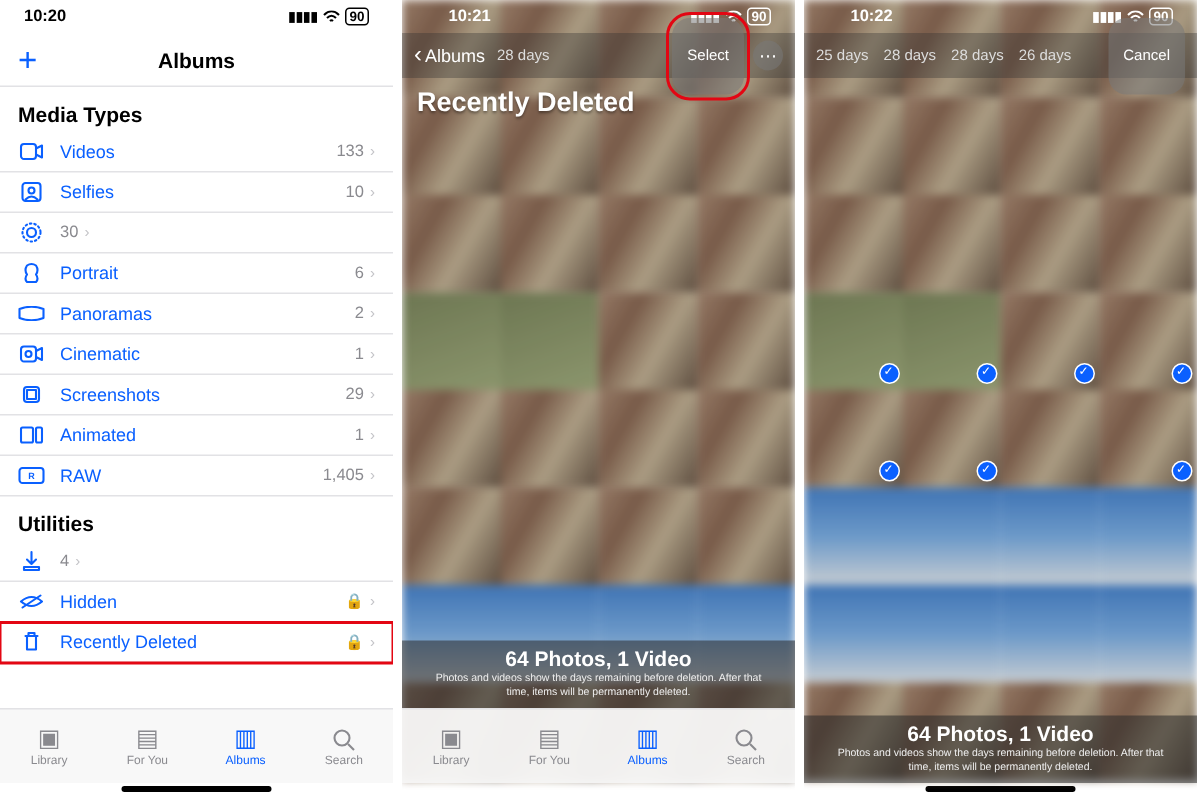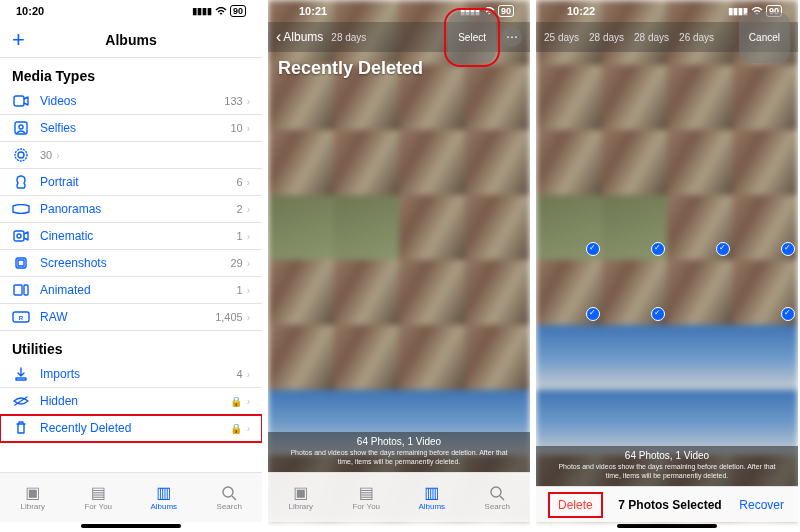--- a/index.html
+++ b/index.html
@@ -172,21 +172,21 @@
   }
   .select-badge::after{
     content:"✓"; color:#fff; font-size:8px; position:absolute;
     left:2px; top:0px;
   }
   .info-footer {
     background: rgba(40,40,40,0.55);
     text-align:center; padding:4px 16px 6px 16px;
     font-size:7px; color:#eee; line-height:1.2;
   }
-  .info-footer .bold { font-size:10px; font-weight:400; color:#fff; display:block; margin-bottom:1px;}
+  .info-footer .bold { font-size:14px; font-weight:700; color:#fff; display:block; margin-bottom:1px;}
   .toolbar3 {
     height:36px; background:#f9f9f9;
     display:flex; align-items:center; justify-content:space-between;
     padding:0 14px; font-size:12px;
     border-top:1px solid var(--ios-separator);
   }
   .toolbar3 .del { color:var(--ios-red); font-weight:500;}
   .toolbar3 .del.highlight { outline:2px solid var(--highlight-red); padding:4px 8px; outline-offset:0;}
   .toolbar3 .mid { color:#000; font-weight:600;}
   .toolbar3 .rec { color:var(--ios-blue); font-weight:500;}
@@ -322,21 +322,20 @@
 
   <div class="section-hdr layer">Utilities</div>
   <div class="list layer" id="ut-list">
       <div class="row">
         <span class="icon">
           <svg width="14" height="14" viewBox="0 0 14 14">
             <path d="M7 1 V9 M4 6 L7 9 L10 6" stroke="currentColor" fill="none" stroke-width="1.4" stroke-linecap="round" stroke-linejoin="round"></path>
             <path d="M2 11 H12 V13 H2 Z" stroke="currentColor" fill="none" stroke-width="1.4" stroke-linecap="round" stroke-linejoin="round"></path>
           </svg>
         </span>
-        <span class="label">Imports</span>
         <span class="count">4</span>
         <span class="chev">›</span>
       </div>
       <div class="row">
         <span class="icon">
           <svg width="16" height="12" viewBox="0 0 16 12">
             <path d="M1 6 Q8 0 15 6 Q8 12 1 6" stroke="currentColor" fill="none" stroke-width="1.4" stroke-linecap="round" stroke-linejoin="round"></path>
             <path d="M2 10 L14 2" stroke="currentColor" fill="none" stroke-width="1.4" stroke-linecap="round" stroke-linejoin="round"></path>
           </svg>
         </span>
@@ -545,19 +544,14 @@
       <div class="select-badge" style="top: 255px; left: 50px;"></div>
       <div class="select-badge" style="top: 255px; left: 115px;"></div>
       <div class="select-badge" style="top: 255px; left: 245px;"></div>
     </div>
 
   <div class="info-footer layer">
     <span class="bold">64 Photos, 1 Video</span>
     <span>Photos and videos show the days remaining before deletion. After that time, items will be permanently deleted.</span>
   </div>
 
-  <div class="toolbar3 layer">
-    <span class="del highlight">Delete</span>
-    <span class="mid">7 Photos Selected</span>
-    <span class="rec">Recover</span>
-  </div>
   <div class="home-ind"></div>
 </div>
 
 </body></html>

